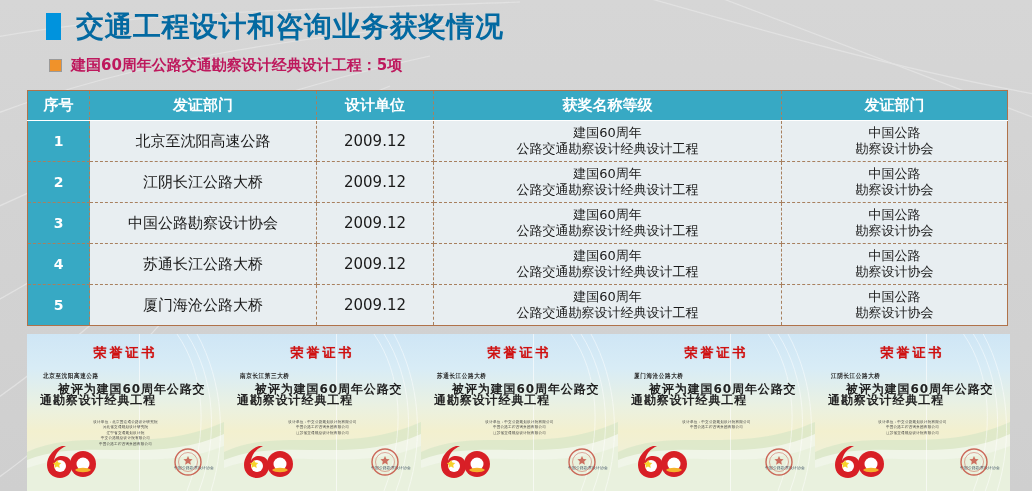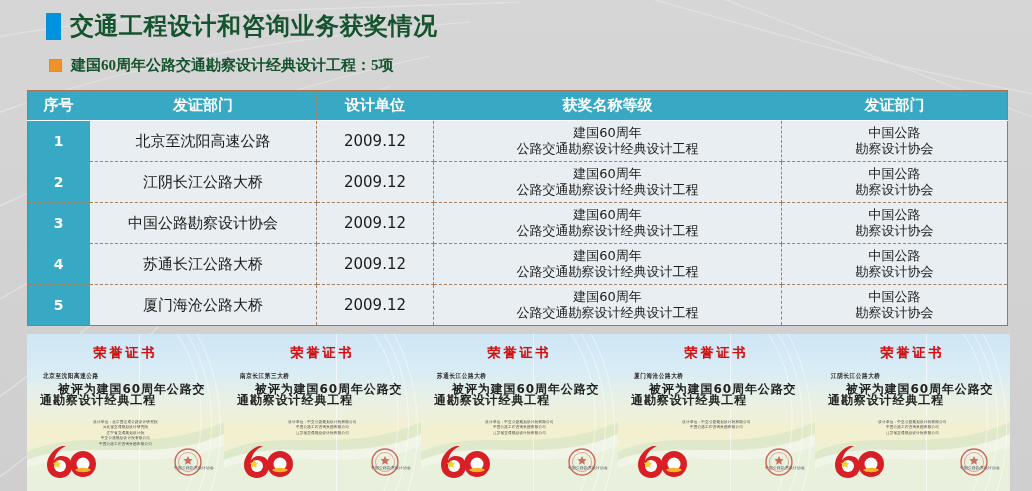--- a/index.html
+++ b/index.html
@@ -33,50 +33,50 @@
     align-items: center;
     z-index: 3;
   }
   #title-bar-accent {
     width: 15px;
     height: 27px;
     background: #0093dd;
     margin-right: 9px;
   }
   #title-text {
-    font-size: 24px;
-    font-weight: bold;
-    color: #14532d;
+    font-size: 28px;
+    font-weight: bold;
+    color: #0369a1;
     letter-spacing: .5px;
     white-space: nowrap;
     line-height: 27px;
+    margin-left: 6px;
   }
 
   
   #subtitle-row {
     position: absolute;
     left: 49px; top: 57px;
     display: flex;
     align-items: center;
     z-index: 3;
   }
   #subtitle-marker {
     width: 13px; height: 13px;
     background: #f0922a;
     border: 1px solid #9a9a9a;
     box-sizing: border-box;
     margin-right: 9px;
   }
   #subtitle-text {
     font-size: 15px;
     font-weight: bold;
-    color: #14532d;
+    color: #be185d;
     white-space: nowrap;
     line-height: 16px;
-    font-family: Liberation Serif, serif;
   }
 
   
   #award-table {
     position: absolute;
     left: 27px; top: 90px;
     width: 980px;
     border-collapse: collapse;
     table-layout: fixed;
     z-index: 3;

